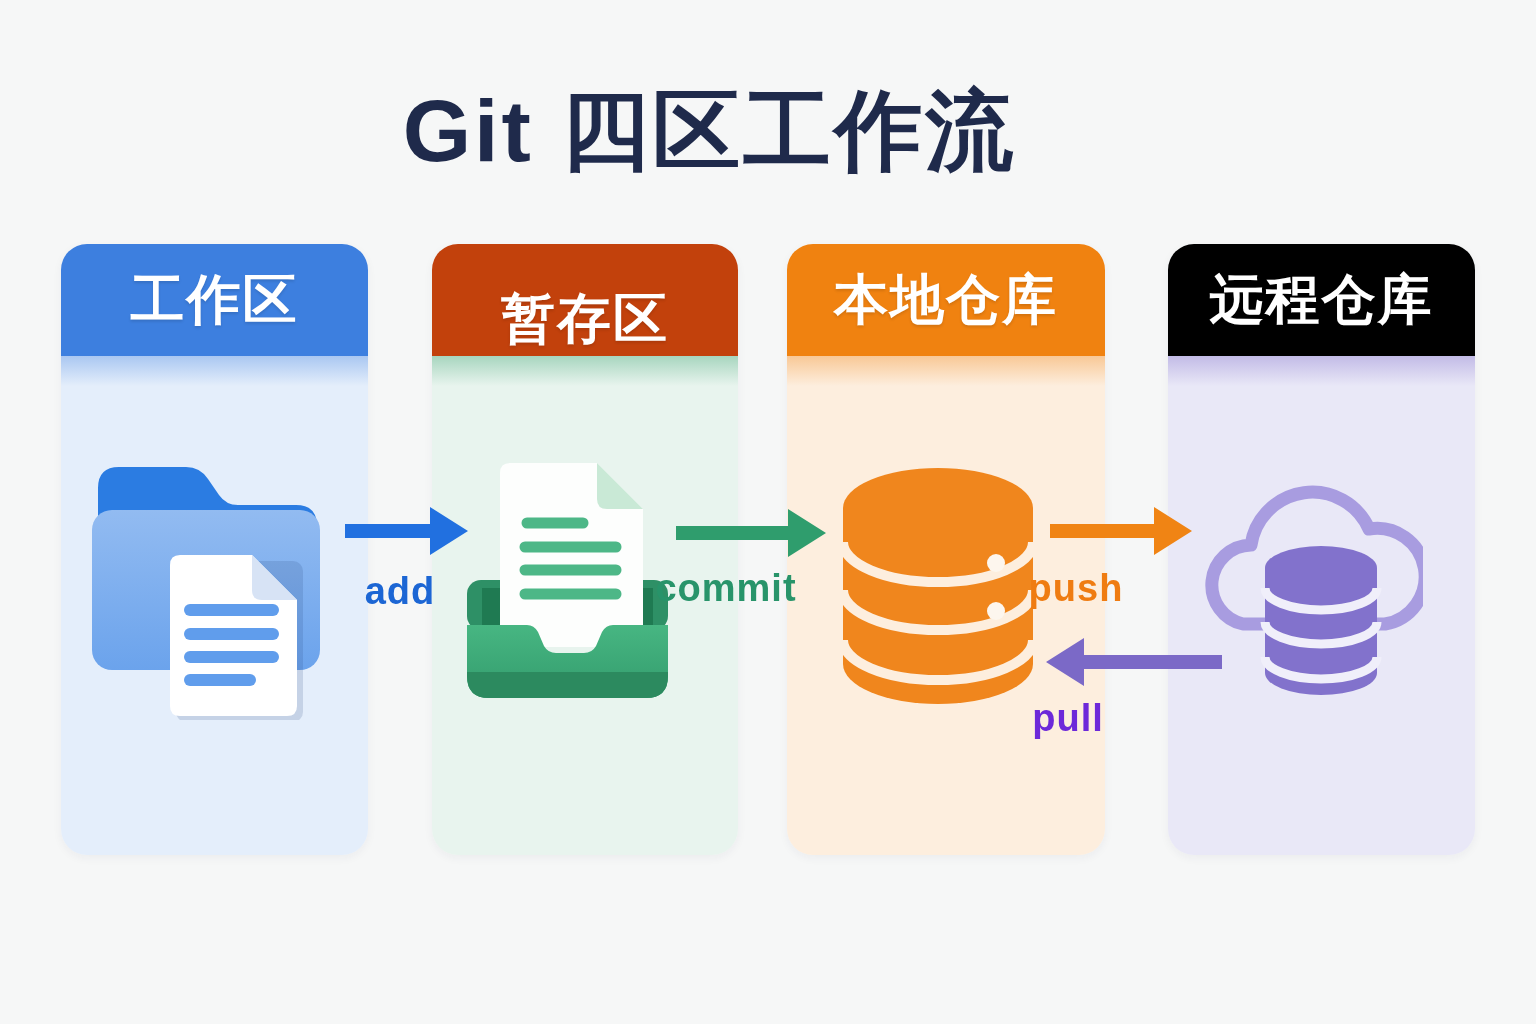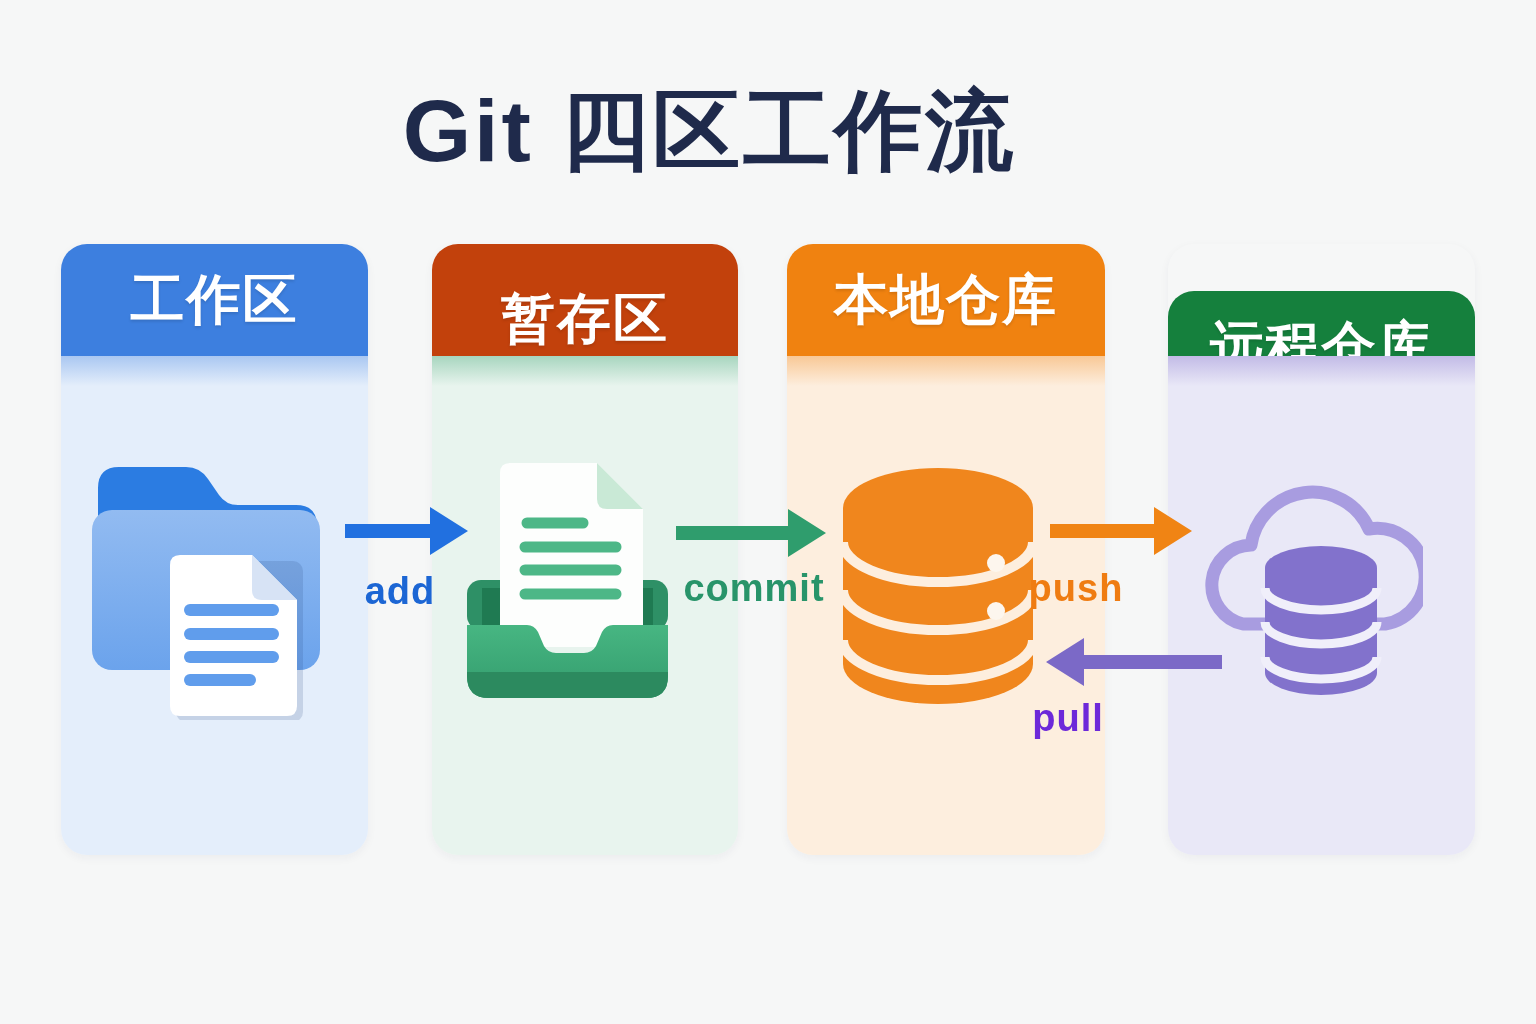--- a/index.html
+++ b/index.html
@@ -33,41 +33,41 @@
   #col-working{left:61px;width:307px;font-family:Liberation Serif, serif;}
   #col-working .header{background:#3d7fdf;}
   #col-working .body{background:#e4eefb;--refl:#3d7fdf;}
   #col-staging{left:432px;width:306px;}
   #col-staging .header{background:#c2410c;align-items:flex-end;}
   #col-staging .body{background:#e8f4ee;--refl:#2f9d67;}
   #col-local{left:787px;width:318px;}
   #col-local .header{background:#f08210;}
   #col-local .body{background:#fdeede;--refl:#f08210;}
   #col-remote{left:1168px;width:307px;}
-  #col-remote .header{background:#15803d;margin-top:47px;}
+  #col-remote .header{background:#000000;}
   #col-remote .body{background:#e9e8f7;--refl:#7a68c8;}
 
   .icon-svg{position:absolute;}
   #icon-folder{left:90px;top:458px;}
   #icon-tray{left:458px;top:456px;}
   #icon-db{left:840px;top:466px;}
   #icon-cloud{left:1203px;top:452px;}
 
   .arrow-svg{position:absolute;}
   #arrow-add{left:345px;top:505px;}
   #arrow-commit{left:676px;top:507px;}
   #arrow-push{left:1050px;top:505px;}
   #arrow-pull{left:1046px;top:636px;}
 
   .flow-label{
     position:absolute;font-size:38px;font-weight:800;letter-spacing:1px;
     transform:translateX(-50%);white-space:nowrap;
   }
   #label-add{left:400px;top:570px;color:#1c66d4;}
-  #label-commit{left:754px;top:567px;color:#28946a;}
+  #label-commit{left:726px;top:567px;color:#28946a;}
   #label-push{left:1076px;top:567px;color:#ef7c12;}
   #label-pull{left:1068px;top:697px;color:#6d28d9;}
 </style>
 </head>
 <body>
 
 <div class="title">Git 四区工作流</div>
 
 <div class="col" id="col-working">
   <div class="header">

